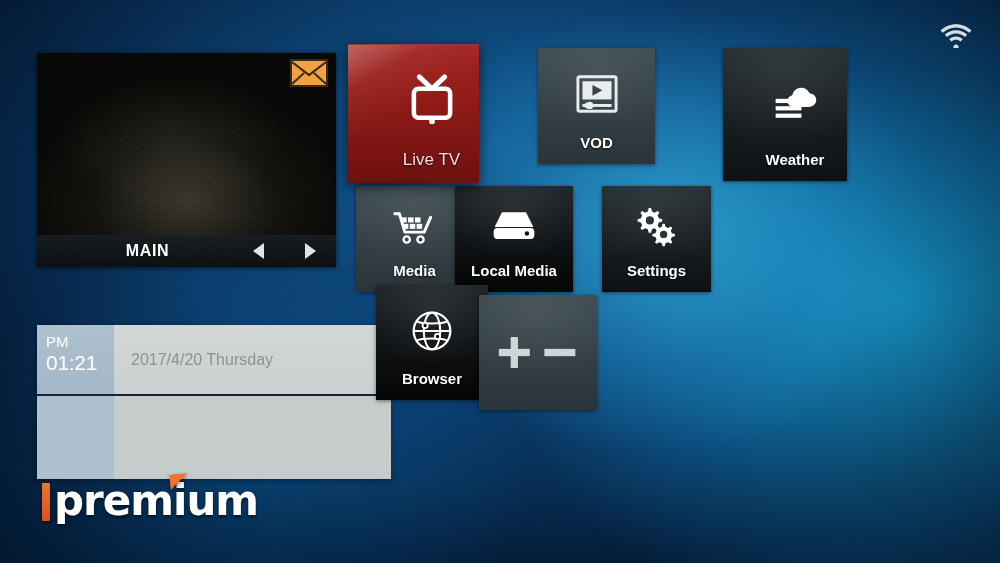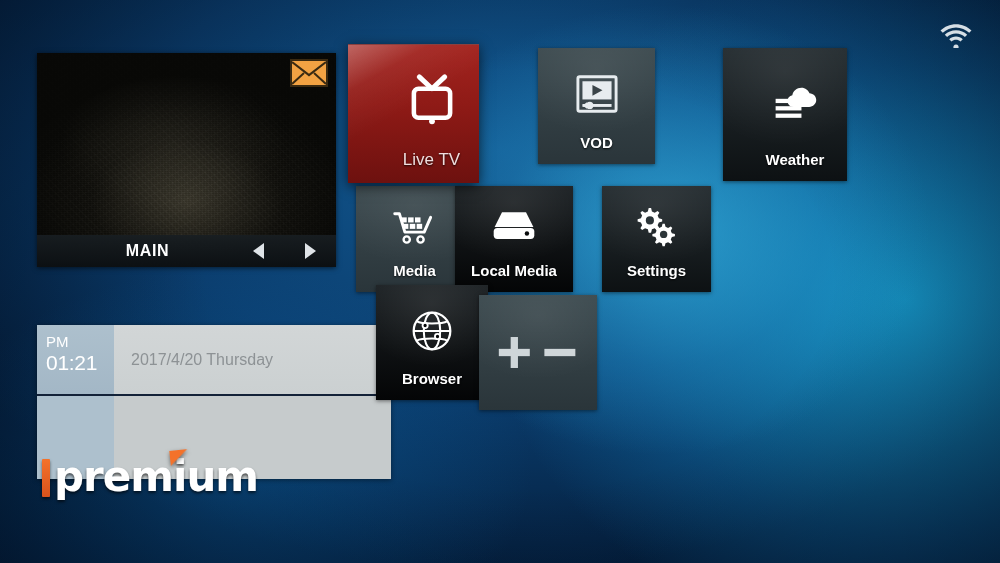--- a/index.html
+++ b/index.html
@@ -138,21 +138,21 @@
     padding-left: 17px;
     color: #8d9295;
     font-size: 16px;
   }
   #clock-cell-2 { background: #adc0cd; border-top: 2px solid #132238; }
   #date-cell-2  { background: #c6cbcc; border-top: 2px solid #132238; }
 
   
   #logo {
     position: absolute;
-    left: 40px; top: 452px;
+    left: 40px; top: 476px;
     z-index: 5;
     height: 48px;
   }
   #logo-text {
     font-size: 42px;
     font-weight: bold;
     color: #ffffff;
     letter-spacing: -1px;
     text-shadow: 0 2px 3px rgba(0,0,0,0.6);
     position: relative;

